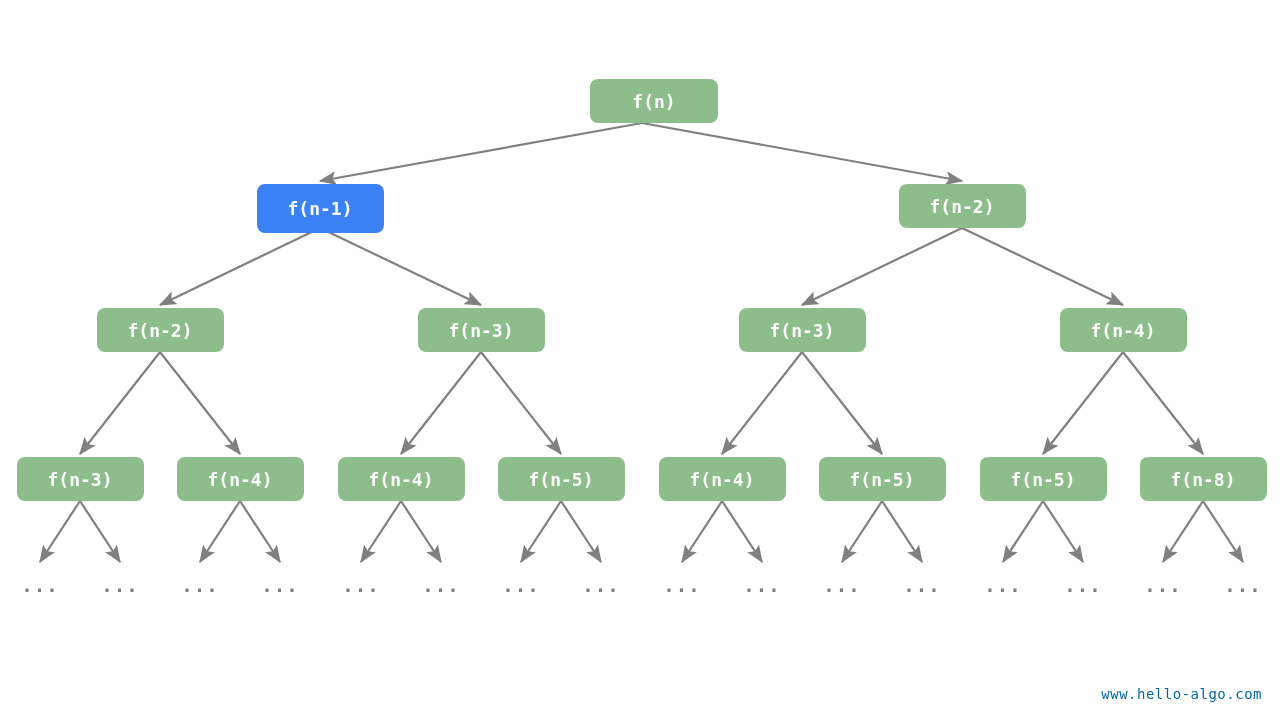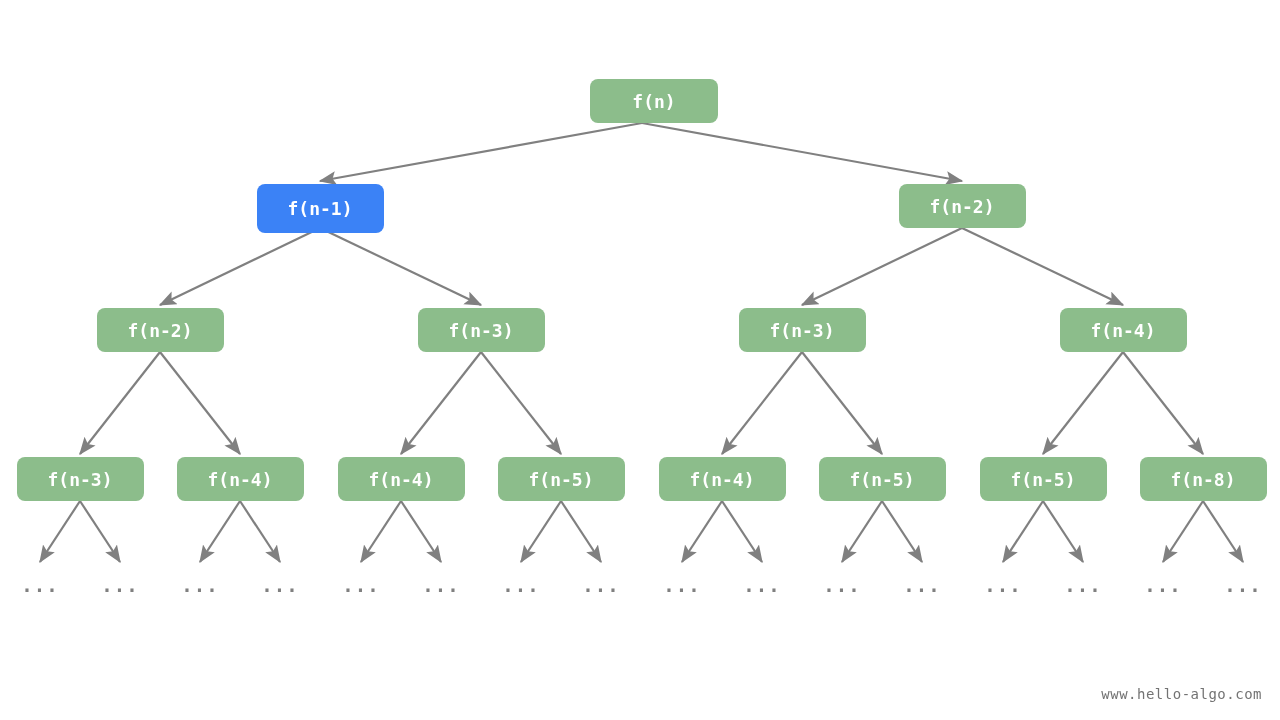--- a/index.html
+++ b/index.html
@@ -144,14 +144,14 @@
       <div class="ellipsis" style="left: 662px; top: 575px; width: 40px; height: 20px; color: rgb(128, 128, 128);">...</div>
       <div class="ellipsis" style="left: 742px; top: 575px; width: 40px; height: 20px; color: rgb(128, 128, 128);">...</div>
       <div class="ellipsis" style="left: 822px; top: 575px; width: 40px; height: 20px; color: rgb(128, 128, 128);">...</div>
       <div class="ellipsis" style="left: 902px; top: 575px; width: 40px; height: 20px; color: rgb(128, 128, 128);">...</div>
       <div class="ellipsis" style="left: 983px; top: 575px; width: 40px; height: 20px; color: rgb(128, 128, 128);">...</div>
       <div class="ellipsis" style="left: 1063px; top: 575px; width: 40px; height: 20px; color: rgb(128, 128, 128);">...</div>
       <div class="ellipsis" style="left: 1143px; top: 575px; width: 40px; height: 20px; color: rgb(128, 128, 128);">...</div>
       <div class="ellipsis" style="left: 1223px; top: 575px; width: 40px; height: 20px; color: rgb(128, 128, 128);">...</div>
     </div>
 
-  <div id="watermark" style="color: #737373; text-align: center;">www.hello-algo.com</div>
+  <div id="watermark" style="color: #0369a1; text-align: center;">www.hello-algo.com</div>
 </div>
 
 </body></html>

